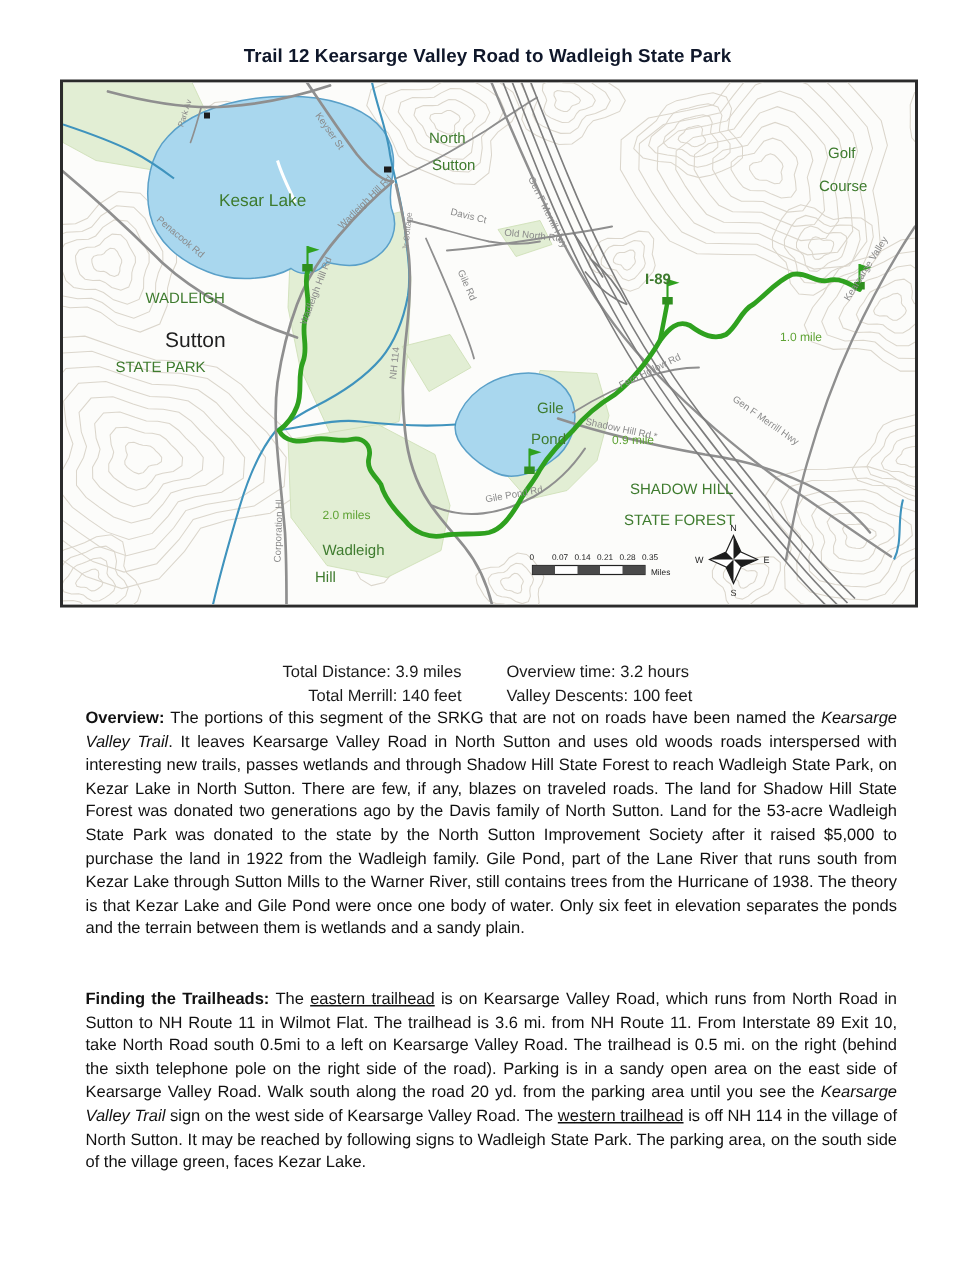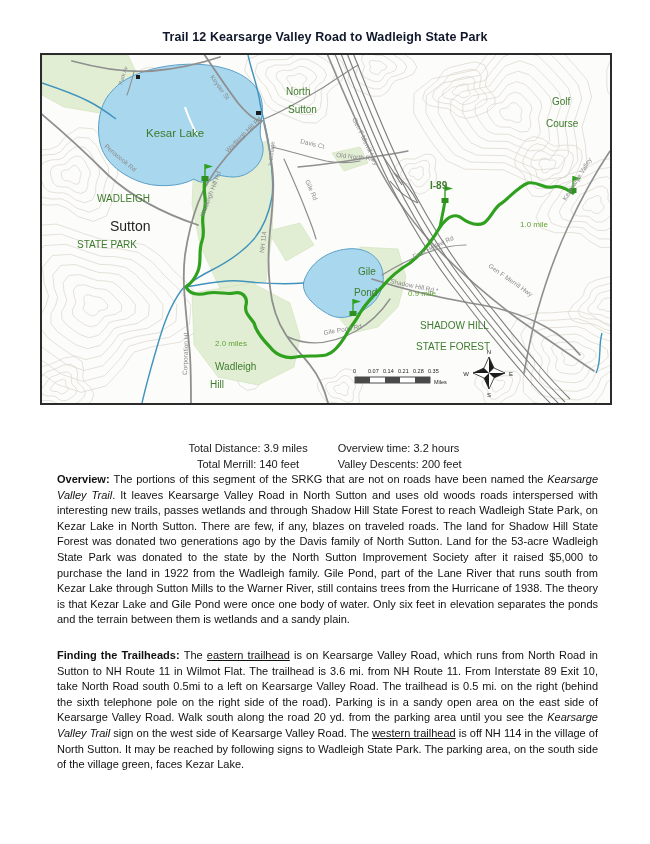--- a/index.html
+++ b/index.html
@@ -14,28 +14,28 @@
   }
   .map-wrap{
     margin:9px 0 0 40px;width:568px;height:348px;
     border:2px solid #2b2b2b;background:#fcfcfa;
   }
   svg{display:block;font-family:"Liberation Sans",sans-serif;}
   .stats{
     display:flex;justify-content:center;gap:30px;
     margin-top:36px;font-size:11px;line-height:15.5px;color:#1a1a1a;
   }
-  .stats .col-left{text-align:center;}
+  .stats .col-left{text-align:right;}
   .stats .col-right{text-align:left;}
   p.doc{
     font-size:11px;line-height:15.6px;text-align:justify;
     margin:0 52px 0 57px;color:#111;
   }
   #overview{margin-top:0;}
-  #trailheads{margin-top:20px;}
+  #trailheads{margin-top:31px;}
 </style>
 </head>
 <body>
 
 <div class="title">Trail 12 Kearsarge Valley Road to Wadleigh State Park</div>
 
 <div class="map-wrap">
 <svg id="map-svg" width="568" height="348" viewBox="0 0 568 348" xmlns="http://www.w3.org/2000/svg">
   <defs>
     <clipPath id="mapclip">
@@ -276,19 +276,19 @@
 </svg>
 </div>
 
 <div class="stats">
   <div class="col-left">
     <div><span>Total Distance:</span> <span>3.9 miles</span></div>
     <div><span>Total Merrill:</span> <span>140 feet</span></div>
   </div>
   <div class="col-right">
     <div><span>Overview time:</span> <span>3.2 hours</span></div>
-    <div><span>Valley Descents:</span> <span>200 feet</span></div>
+    <div><span>Valley Descents:</span> <span>100 feet</span></div>
   </div>
 </div>
 
 <p class="doc" id="overview"><span style="font-weight: 700;">Overview: </span><span>The portions of this segment of the SRKG that are not on roads have been named the </span><span style="font-style: italic;">Kearsarge Valley Trail</span><span>. It leaves Kearsarge Valley Road in North Sutton and uses old woods roads interspersed with interesting new trails, passes wetlands and through Shadow Hill State Forest to reach Wadleigh State Park, on Kezar Lake in North Sutton. There are few, if any, blazes on traveled roads. The land for Shadow Hill State Forest was donated two generations ago by the Davis family of North Sutton. Land for the 53-acre Wadleigh State Park was donated to the state by the North Sutton Improvement Society after it raised $5,000 to purchase the land in 1922 from the Wadleigh family. Gile Pond, part of the Lane River that runs south from Kezar Lake through Sutton Mills to the Warner River, still contains trees from the Hurricane of 1938. The theory is that Kezar Lake and Gile Pond were once one body of water. Only six feet in elevation separates the ponds and the terrain between them is wetlands and a sandy plain.</span></p>
 
 <p class="doc" id="trailheads"><span style="font-weight: 700;">Finding the Trailheads: </span><span>The </span><span style="text-decoration: underline;">eastern trailhead</span><span> is on Kearsarge Valley Road, which runs from North Road in Sutton to NH Route 11 in Wilmot Flat. The trailhead is 3.6 mi. from NH Route 11. From Interstate 89 Exit 10, take North Road south 0.5mi to a left on Kearsarge Valley Road. The trailhead is 0.5 mi. on the right (behind the sixth telephone pole on the right side of the road). Parking is in a sandy open area on the east side of Kearsarge Valley Road. Walk south along the road 20 yd. from the parking area until you see the </span><span style="font-style: italic;">Kearsarge Valley Trail</span><span> sign on the west side of Kearsarge Valley Road. The </span><span style="text-decoration: underline;">western trailhead</span><span> is off NH 114 in the village of North Sutton. It may be reached by following signs to Wadleigh State Park. The parking area, on the south side of the village green, faces Kezar Lake.</span></p>
 
 </body></html>

